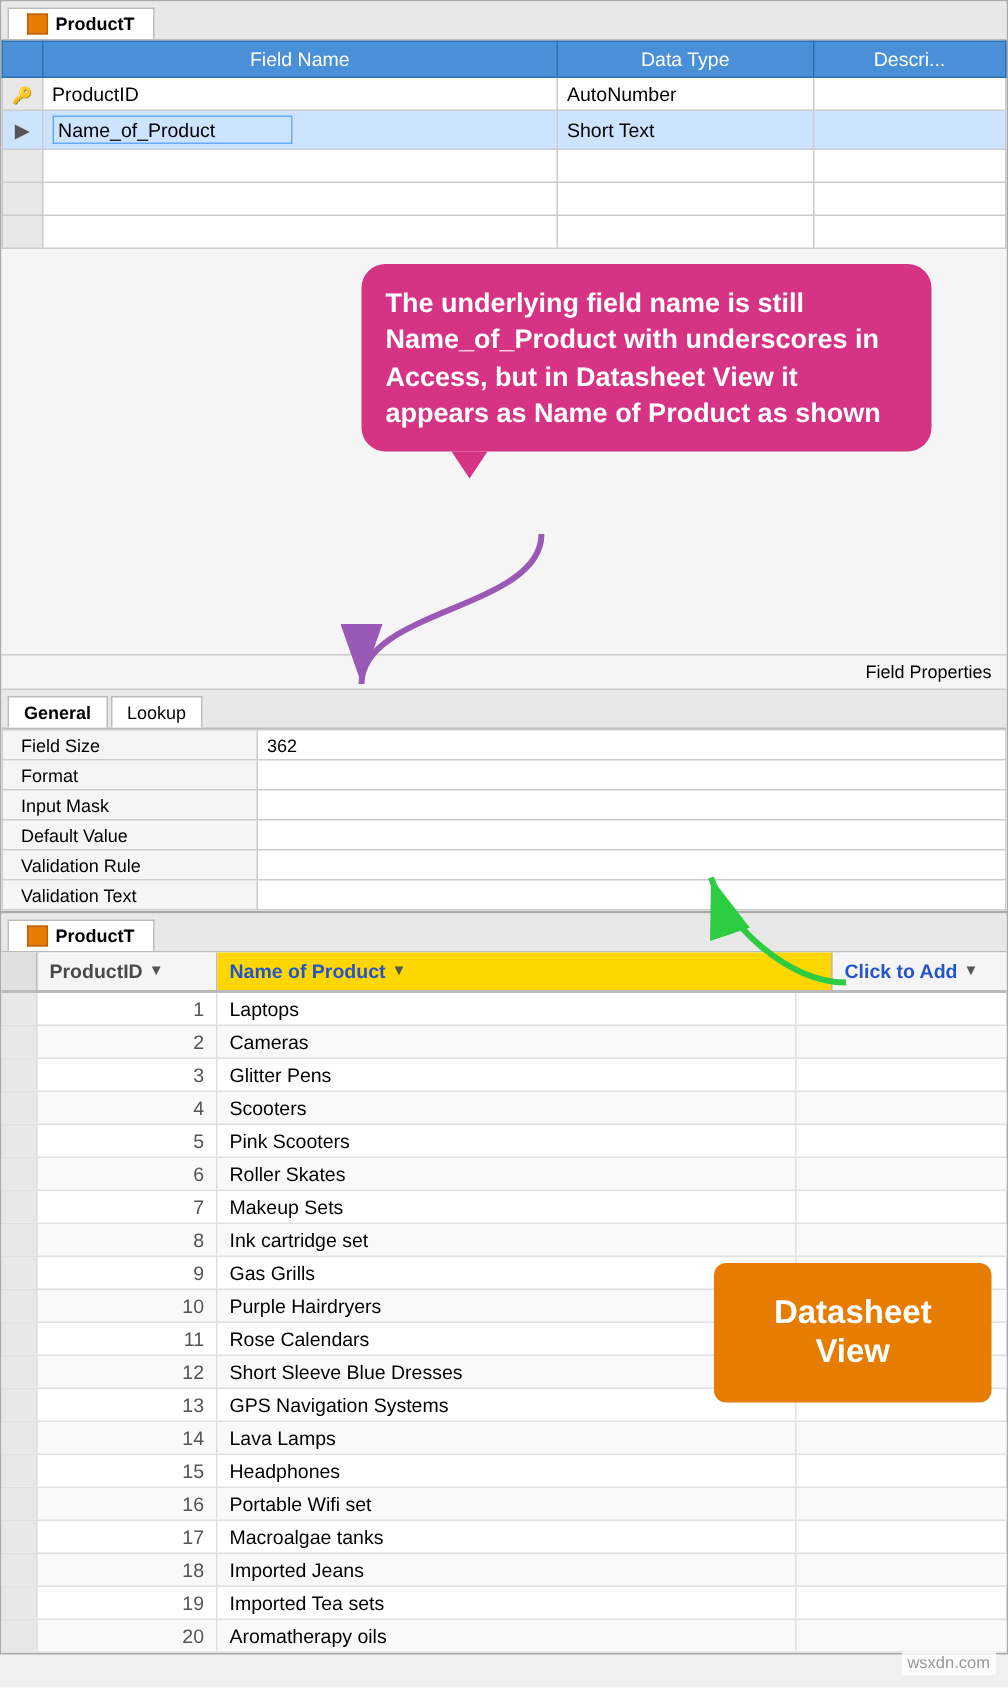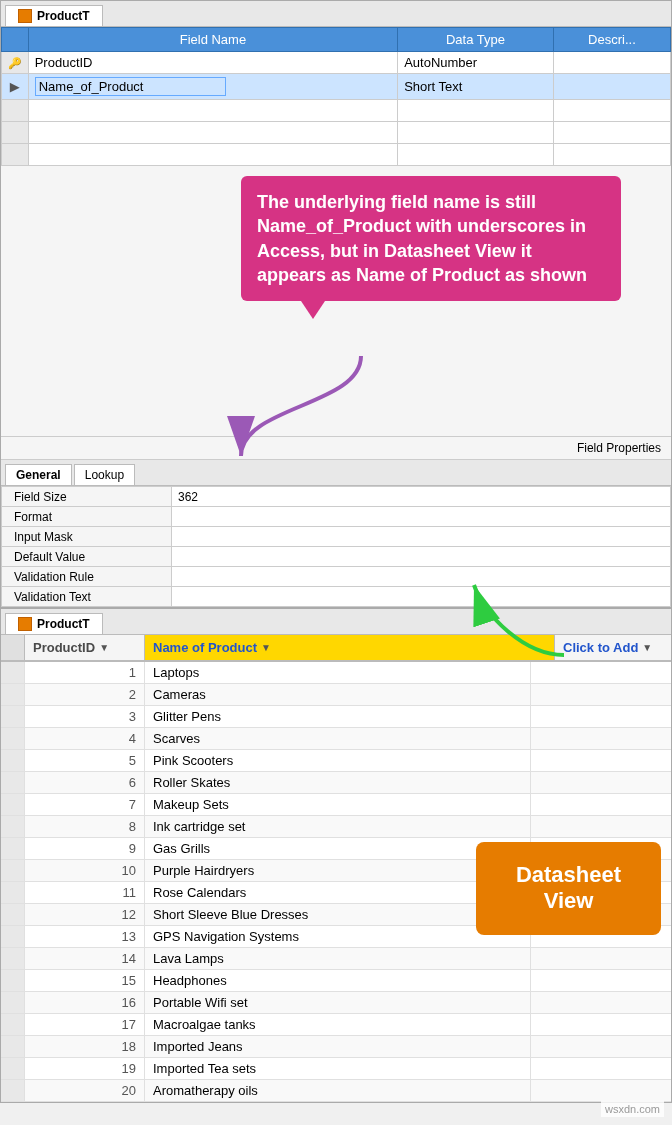--- a/index.html
+++ b/index.html
@@ -77,36 +77,36 @@
     }
     .key-icon {
       color: #e6a000;
       font-size: 11px;
     }
     .field-name-input {
       background: #cce4ff;
       border: 1px solid #66aaff;
       padding: 1px 3px;
       font-size: 13px;
-      width: 191px;
+      width: 160px;
     }
 
     
     .callout-area {
       position: relative;
       height: 270px;
       background: #f5f5f5;
     }
     .callout-box {
       position: absolute;
       left: 240px;
       top: 10px;
       width: 380px;
       background: #d63384;
-      border-radius: 6px;
+      border-radius: 16px;
       padding: 14px 16px;
       color: #fff;
       font-size: 18px;
       font-weight: bold;
       line-height: 1.35;
       z-index: 10;
     }
     .callout-box::after {
       content: '';
       position: absolute;
@@ -490,21 +490,21 @@
     </div>
         <div class="ds-row">
       <div class="ds-cell-sel"></div>
       <div class="ds-cell-id">3</div>
       <div class="ds-cell-name">Glitter Pens</div>
       <div class="ds-cell-add"></div>
     </div>
         <div class="ds-row alt">
       <div class="ds-cell-sel"></div>
       <div class="ds-cell-id">4</div>
-      <div class="ds-cell-name">Scarves</div>
+      <div class="ds-cell-name">Scooters</div>
       <div class="ds-cell-add"></div>
     </div>
         <div class="ds-row">
       <div class="ds-cell-sel"></div>
       <div class="ds-cell-id">5</div>
       <div class="ds-cell-name">Pink Scooters</div>
       <div class="ds-cell-add"></div>
     </div>
         <div class="ds-row alt">
       <div class="ds-cell-sel"></div>

